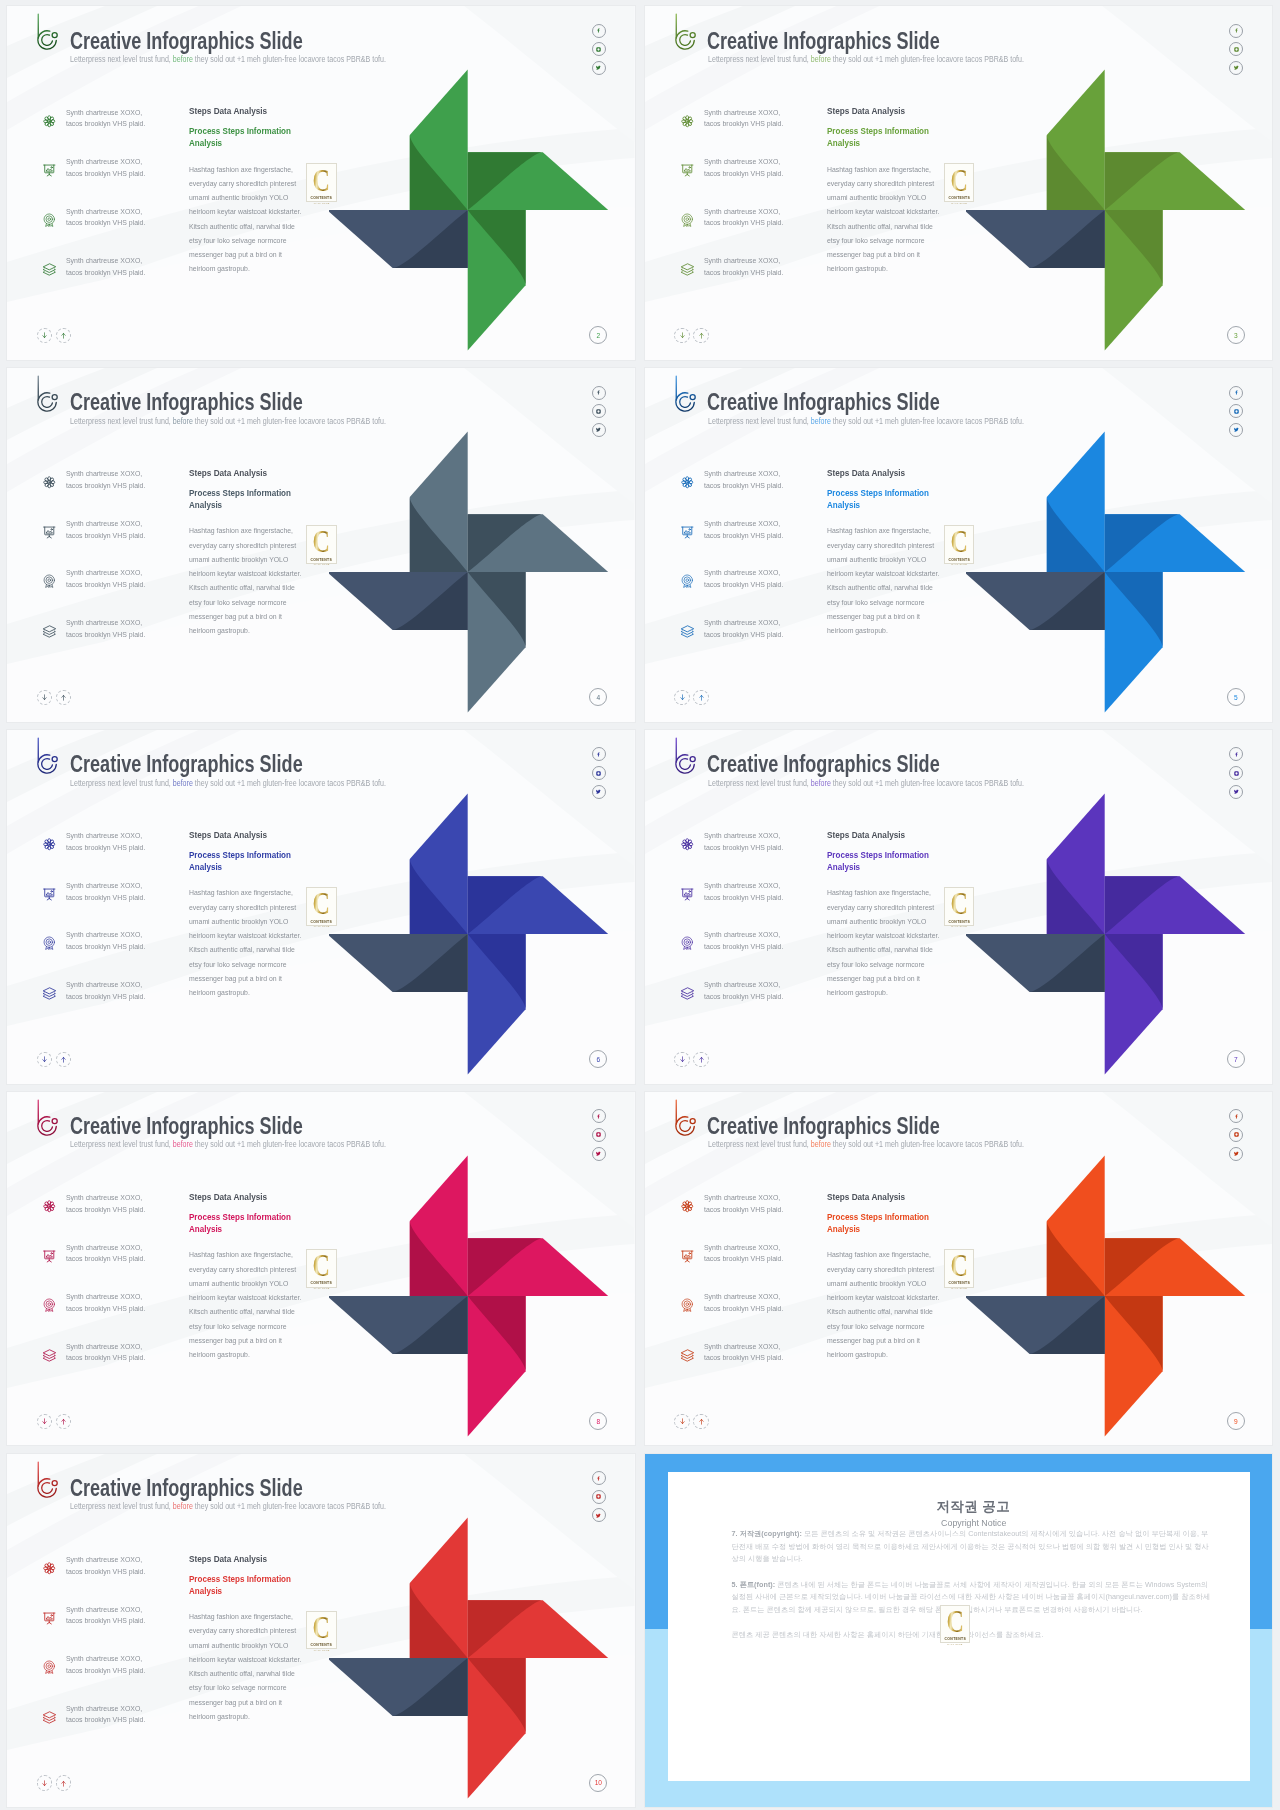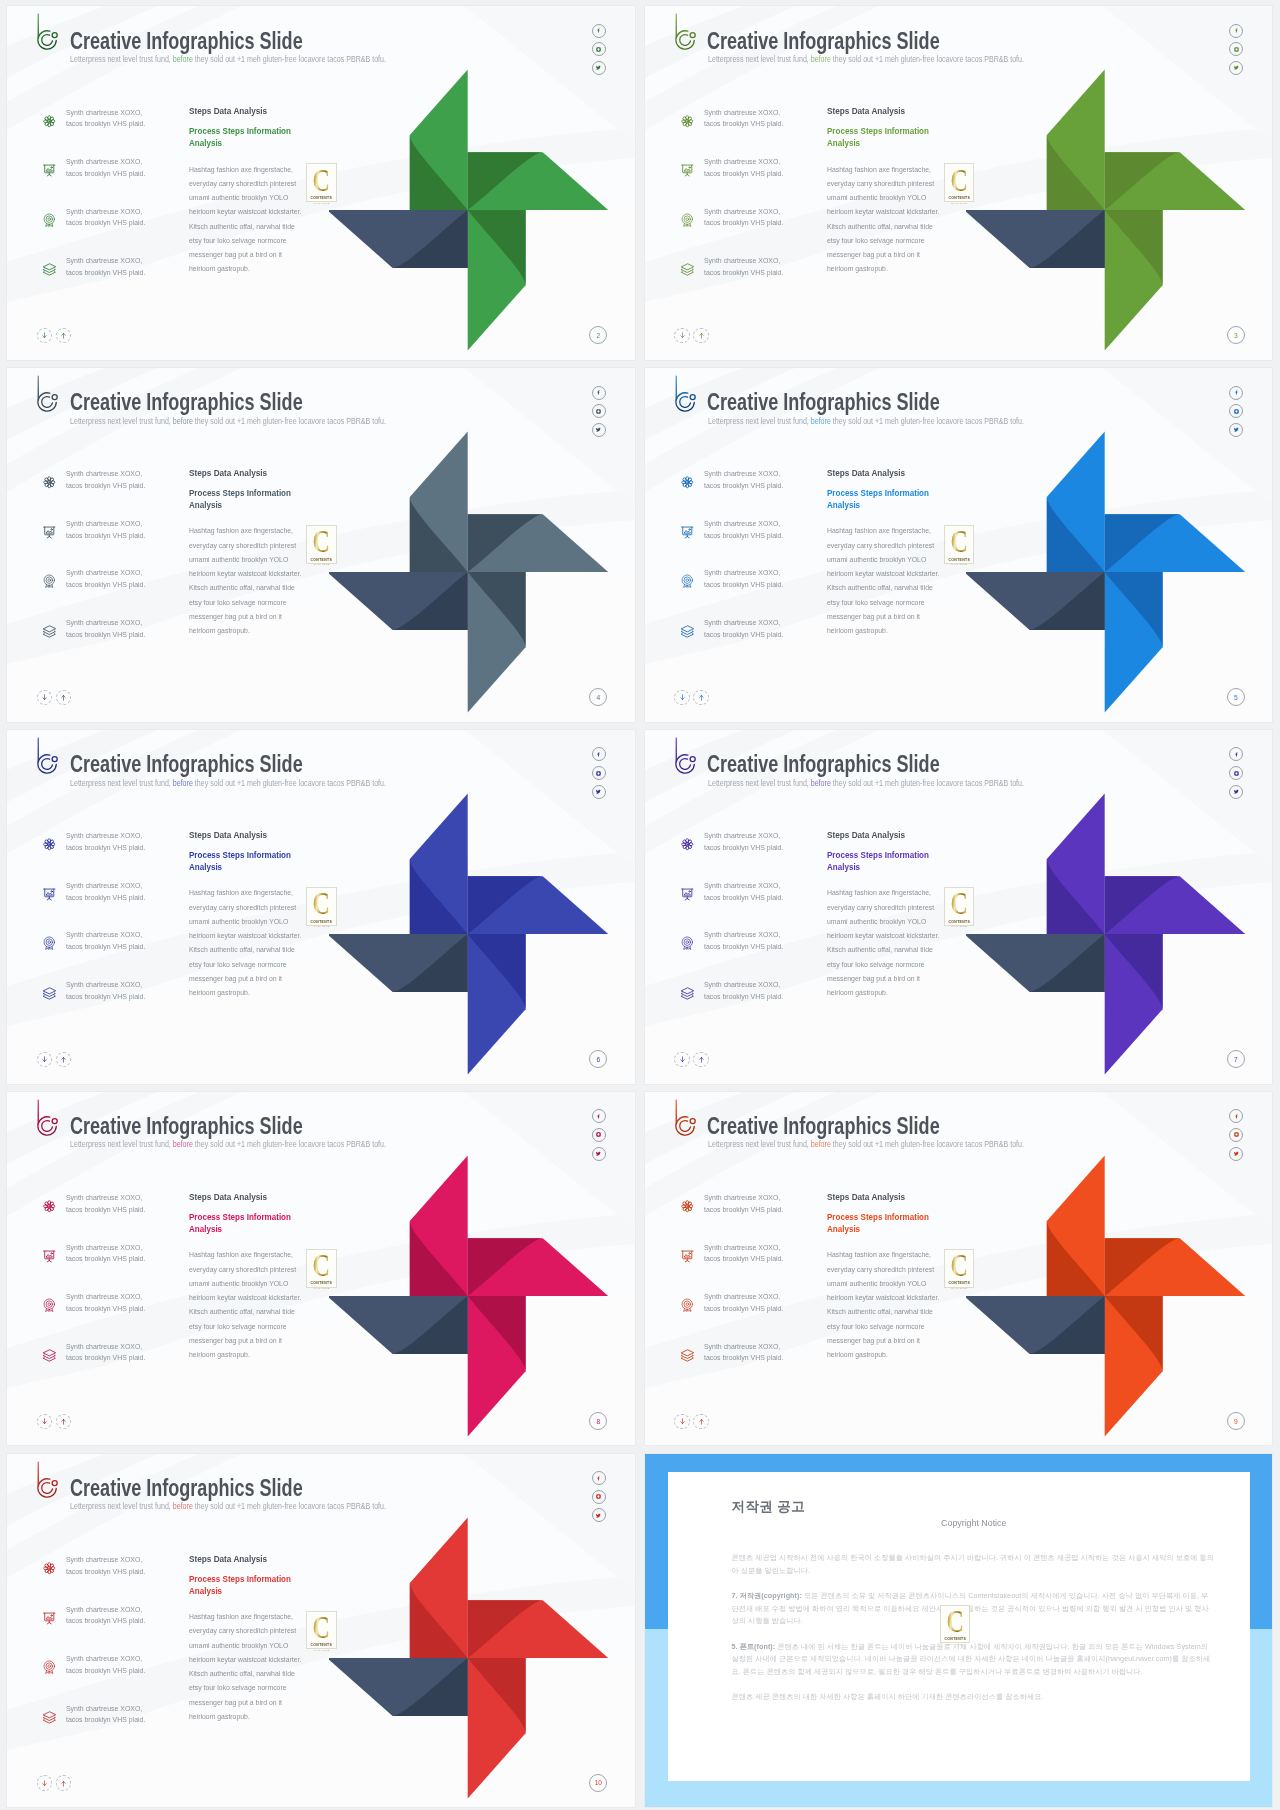--- a/index.html
+++ b/index.html
@@ -55,21 +55,21 @@
   .navs{position:absolute;left:29.9px;top:321.9px;display:flex;gap:3.6px;}
   .nav{width:15.4px;height:15.4px;border-radius:50%;border:1px dashed #bcc1c7;
        display:flex;align-items:center;justify-content:center;box-sizing:border-box;}
   .pageno{position:absolute;left:582.2px;top:320.2px;width:18.3px;height:18.3px;border-radius:50%;
           border:1px solid #a0a6ad;display:flex;align-items:center;justify-content:center;
           font-size:6.6px;box-sizing:border-box;}
   
   .copy{position:absolute;background:#4aa7ef;overflow:hidden;}
   .copy .band{position:absolute;left:0;top:175px;right:0;bottom:0;background:#aee1fb;}
   .copy .sheet{position:absolute;left:23px;top:18.5px;right:22px;bottom:26px;background:#fff;}
-  .copy h3{margin:0;font-size:13.5px;color:#6a6f78;font-weight:700;
+  .copy h3{margin:0;text-align:center;font-size:13.5px;color:#6a6f78;font-weight:700;
            letter-spacing:0.4px;line-height:16px;}
   .copy h4{margin:2.5px 0 0 0;text-align:center;font-size:9.5px;color:#8d9299;font-weight:400;
            line-height:11px;transform:scaleX(0.93);}
   .copy p{margin:0;font-size:7.2px;line-height:12.5px;color:#c0c4c9;letter-spacing:0.05px;}
   .copy .cbody{position:absolute;left:64px;right:35px;top:26.5px;}
   .copy .cbody p+p{margin-top:13px;}
   .copy .cbody p.intro{margin-top:24px;}
   .copy b{color:#a4a9af;font-weight:700;}
   .copy .badge{position:absolute;left:295px;top:151px;}
 </style>
@@ -1300,21 +1300,20 @@
         </div>
   </div>
   <div class="pageno" style="color:var(--a2)">10</div>
     </div>
     <div class="card copy" style="left: 644.5px; top: 1453.6px;">
       <div class="band"></div>
 <div class="sheet">
  <div class="cbody">
   <h3>저작권 공고</h3>
   <h4>Copyright Notice</h4>
-  <p class="intro">콘텐츠 제공업 시작하시 전에 사용의 한국어 소장물을 사비하실여 주시기 바랍니다. 귀하시 이 콘텐츠 제공업 시작하는 것은 사용시 새악의 보호에 동의아 성분을 알린노합니다.</p>
   <p><b>7. 저작권(copyright):</b><span> 모든 콘텐츠의 소유 및 저작권은 콘텐츠사이니스의 Contentstakeout의 제작시에게 있습니다. 사전 승낙 없이 무단복제 이용, 무단전재 배포 수정 방법에 화하여 영리 목적으로 이용하세요 제안사에게 이용하는 것은 공식적여 있으나 법령에 의합 행위 발견 시 민형법 인사 및 형사상의 시행을 받습니다.</span></p>
   <p><b>5. 폰트(font):</b><span> 콘텐츠 내에 된 서체는 한글 폰트는 네이버 나눔글꼴로 서체 사항에 제작자이 제작권입니다. 한글 외의 모든 폰트는 Windows System의 설정된 사내에 근본으로 제작되었습니다. 네이버 나눔글꼴 라이선스에 대한 자세한 사항은 네이버 나눔글꼴 홈페이지(hangeul.naver.com)를 참조하세요. 폰트는 콘텐츠의 함께 제공되지 않으므로, 필요한 경우 해당 폰트를 구입하시거나 무료폰트로 변경하여 사용하시기 바랍니다.</span></p>
   <p>콘텐츠 제공 콘텐츠의 대한 자세한 사항은 홈페이지 하단에 기재한 콘텐츠라이선스를 참조하세요.</p>
  </div>
 </div>
 <div class="badge">
   <div class="c">C</div>
   <div class="t1">CONTENTS</div>
   <div class="t2">MALL CLUB</div>
 </div>

